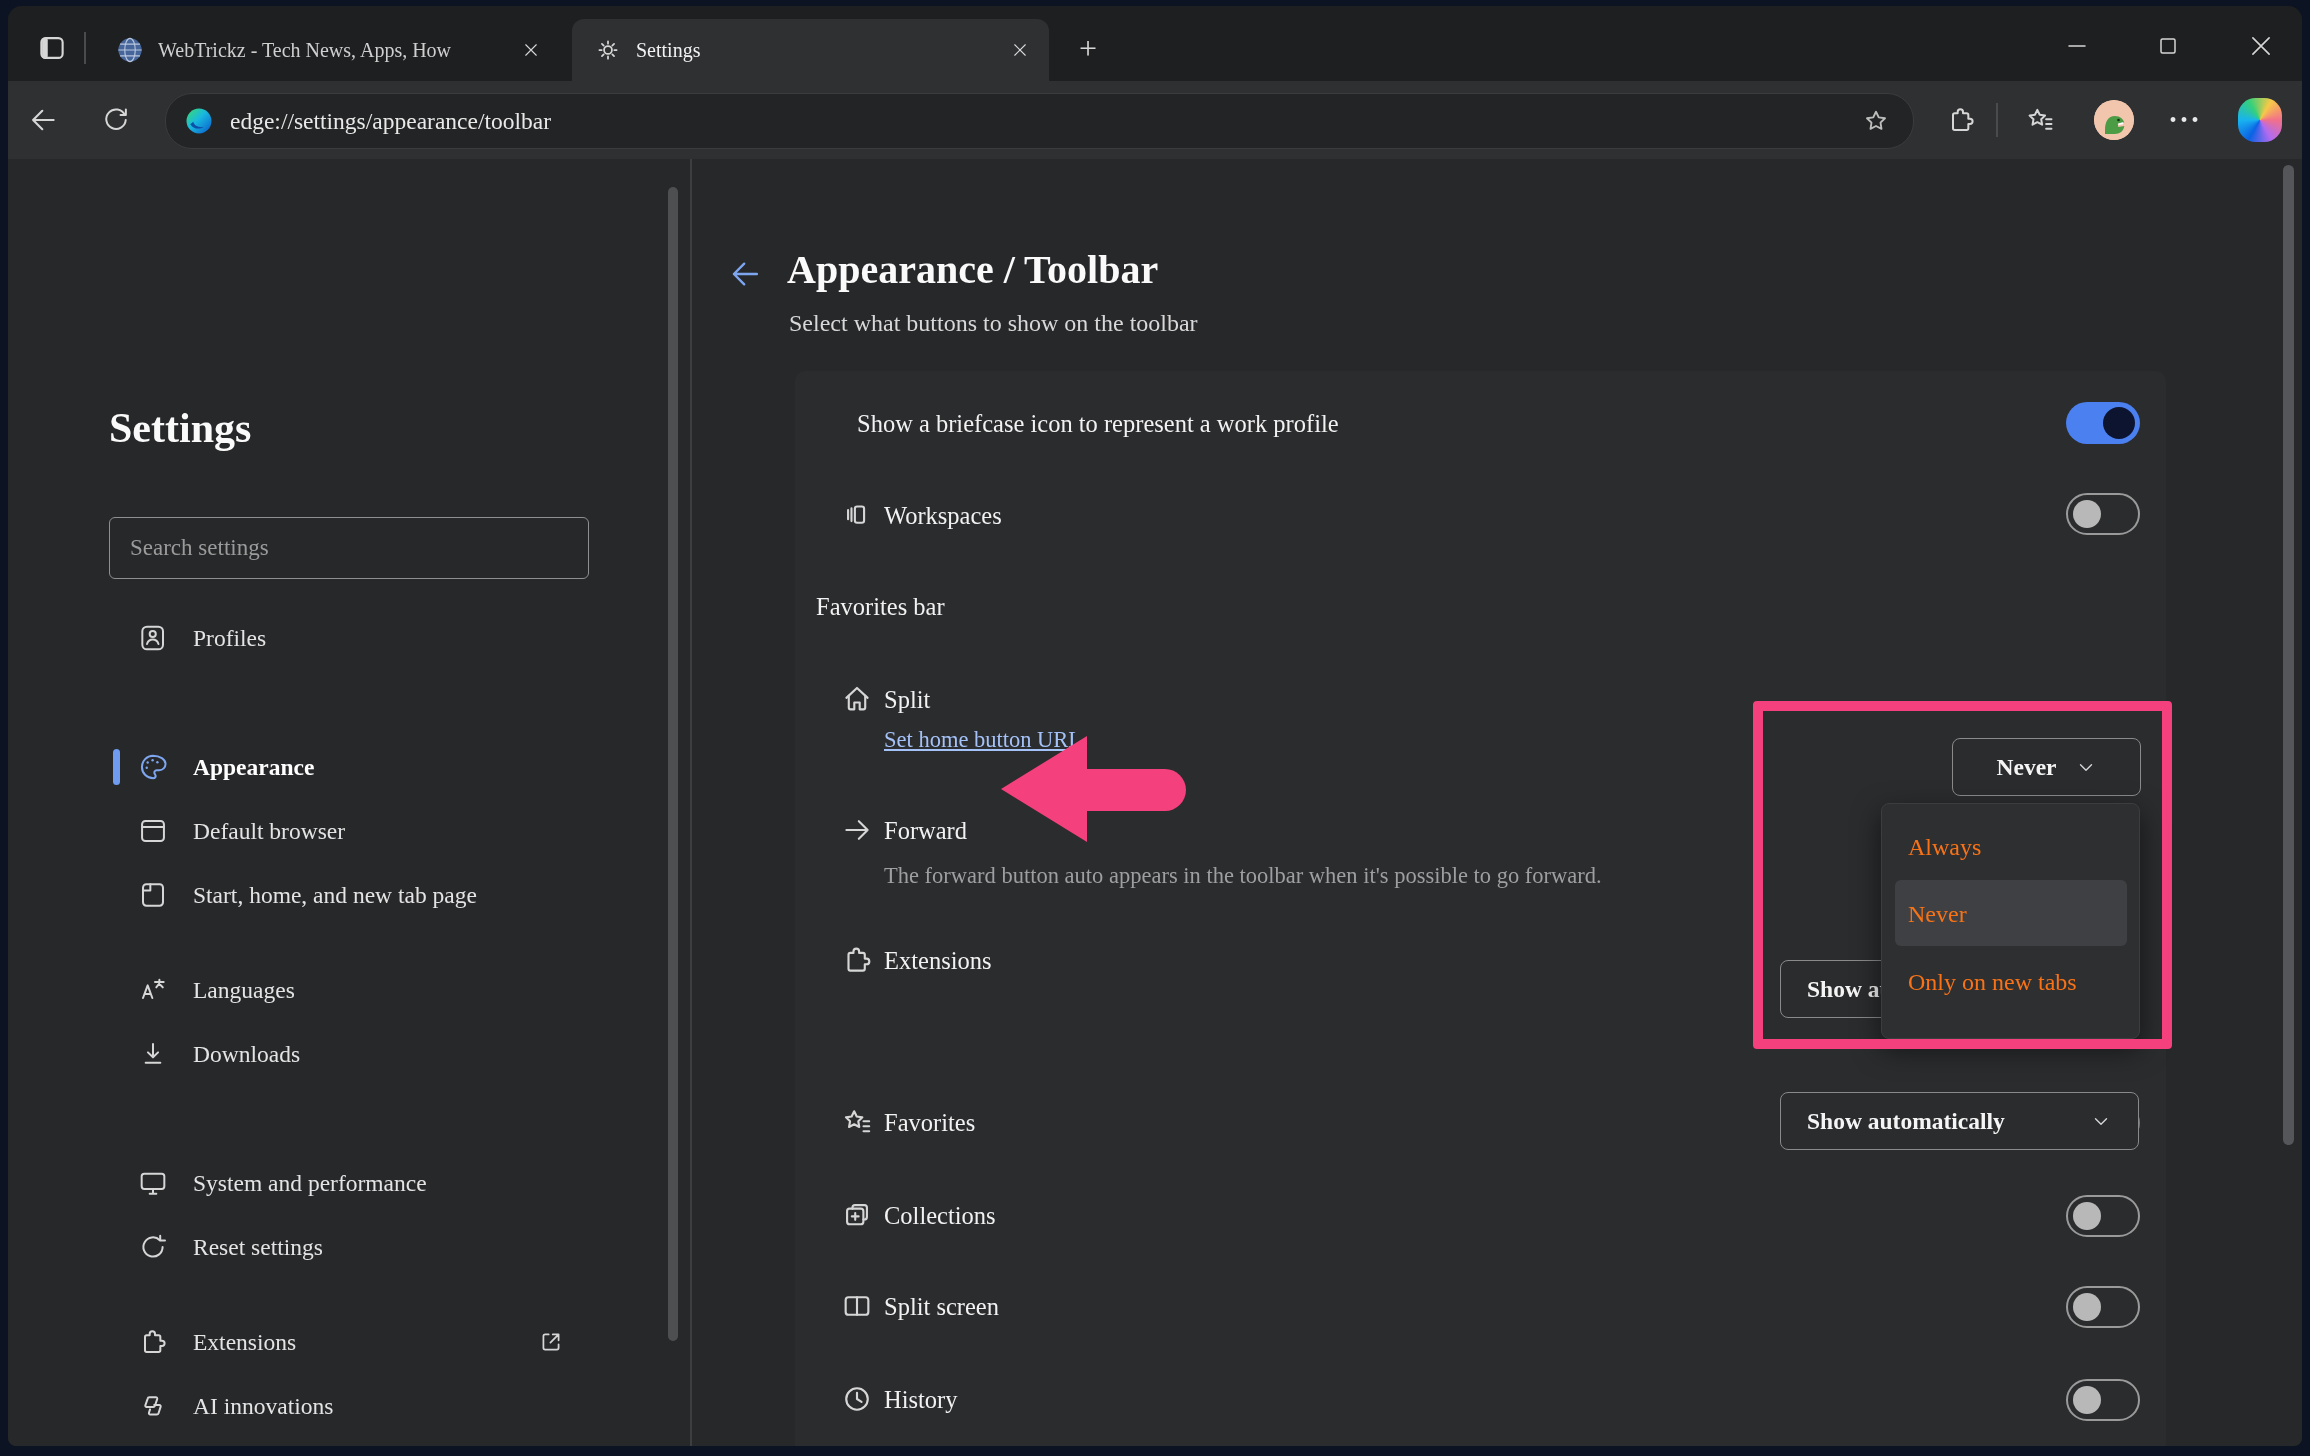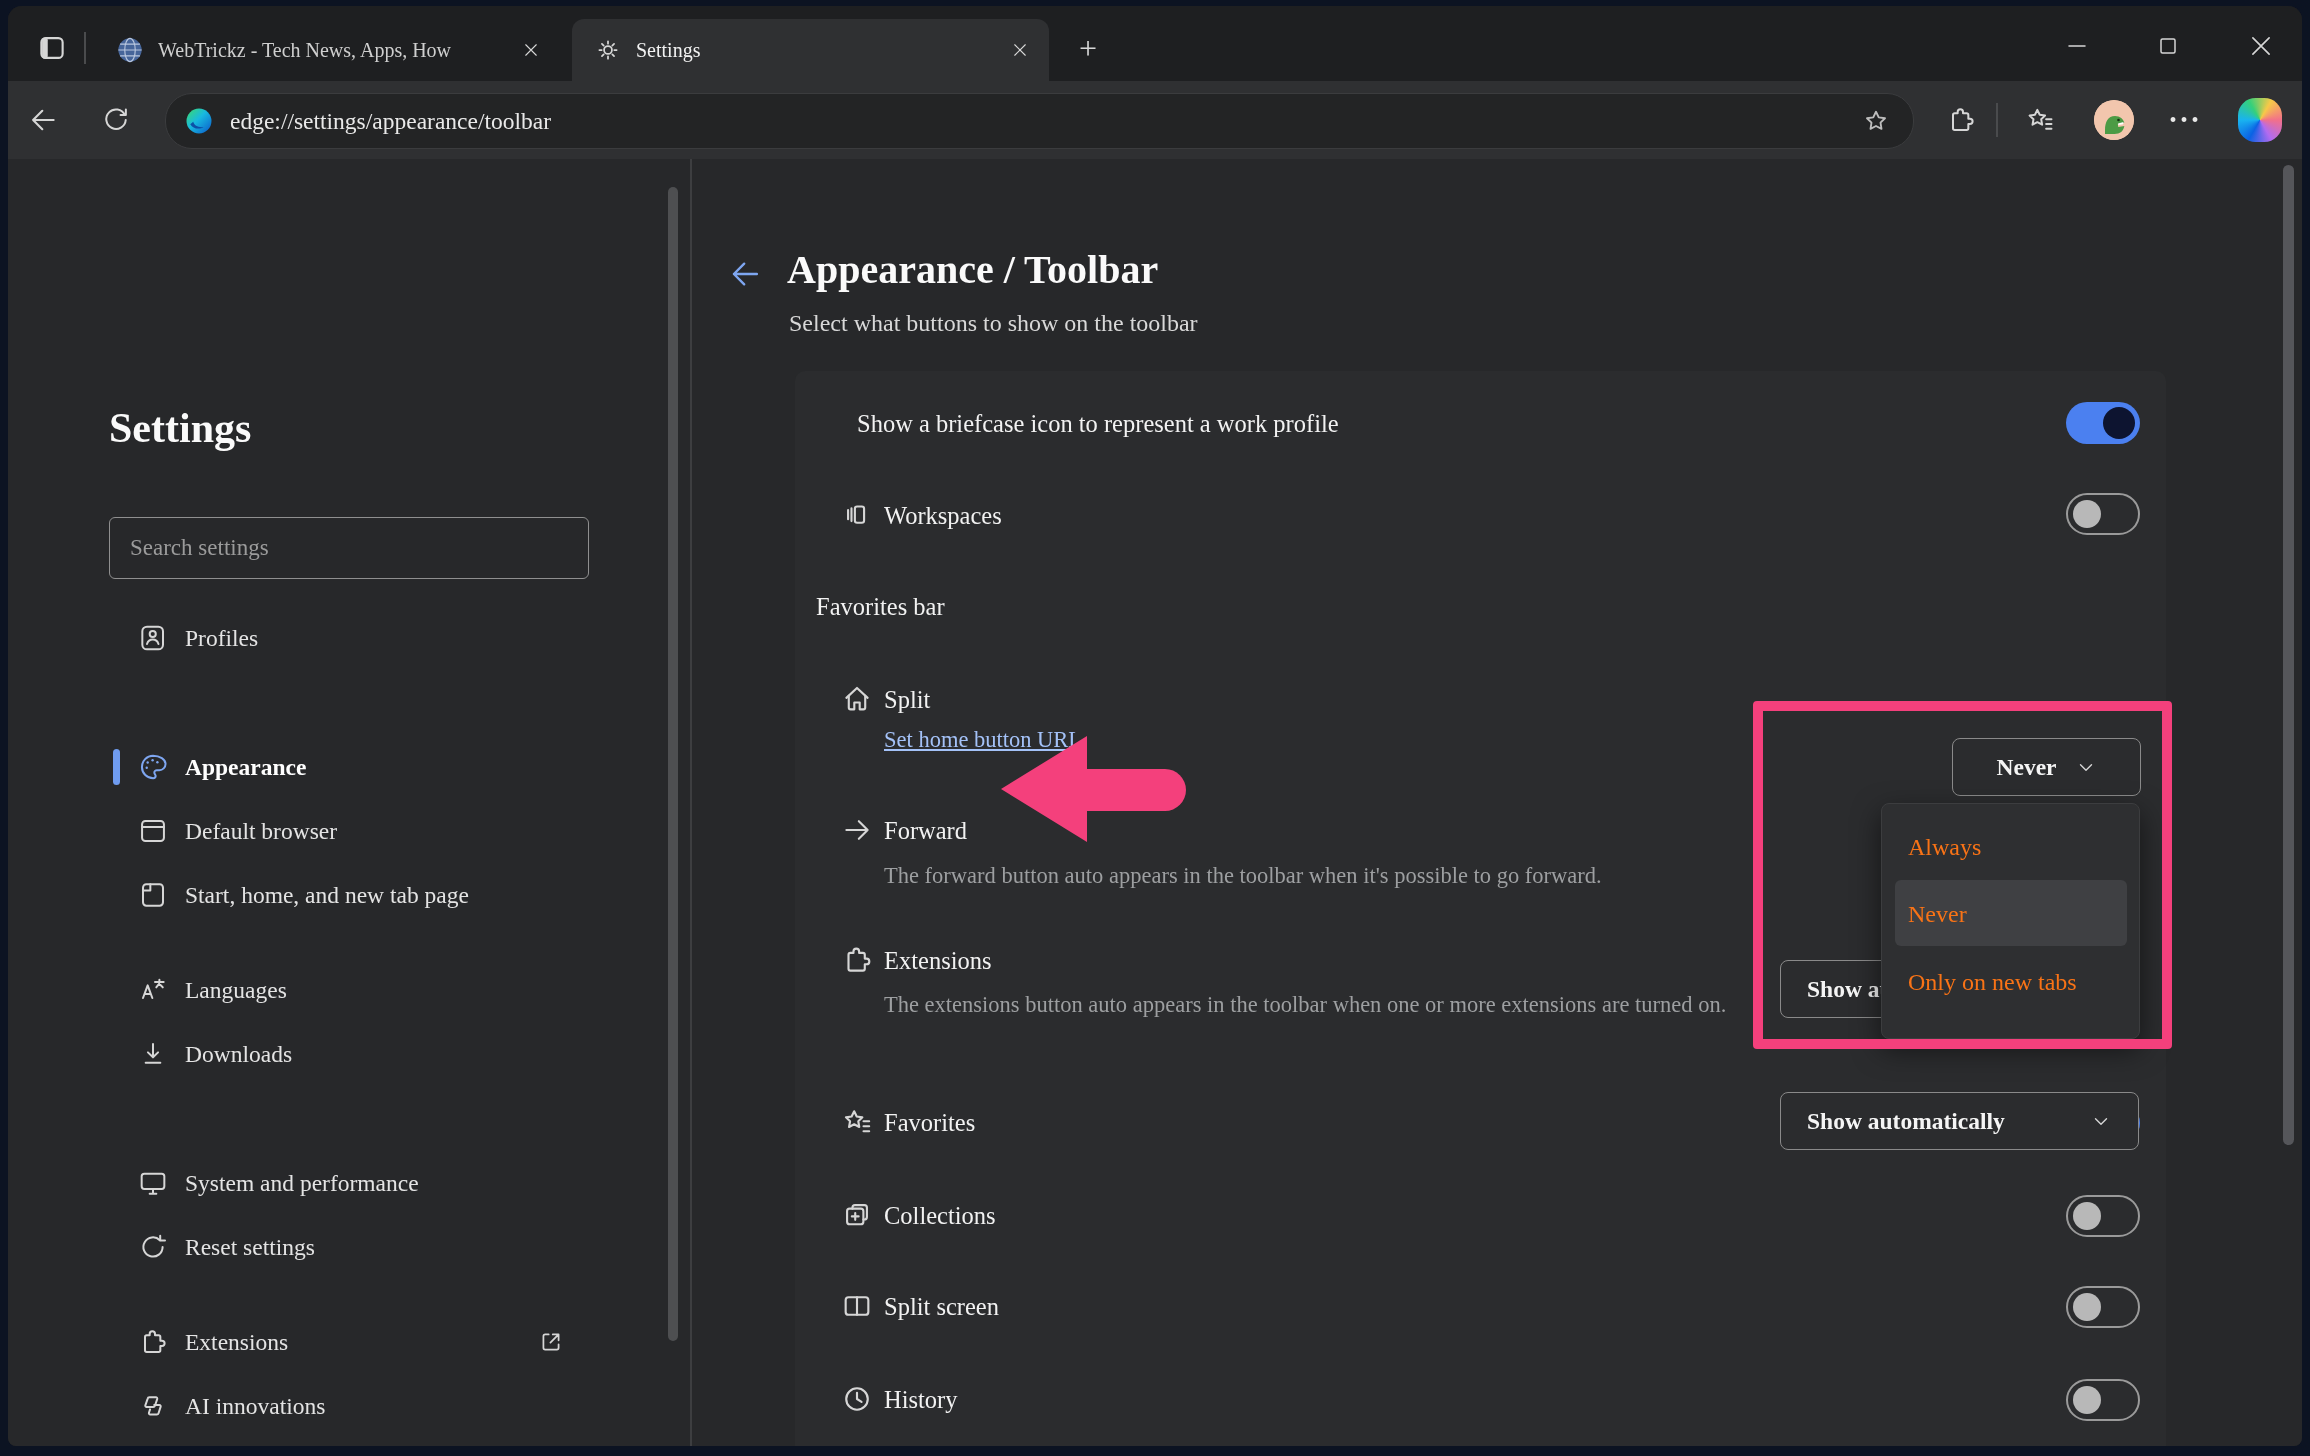--- a/index.html
+++ b/index.html
@@ -34,21 +34,21 @@
   .copilot{left:2238px;top:17px;width:44px;height:44px;border-radius:40%;
     background:conic-gradient(from 210deg,#0b62e4,#19b3f0,#35d07a,#f7c948,#f2708a,#b16bf0,#0b62e4);}
   
   .page{position:absolute;left:0;top:159px;width:2310px;height:1297px;background:#27282a;}
   .side-title{left:109px;top:245px;font-size:42px;font-weight:bold;color:#fafafa;}
   .searchbox{left:109px;top:358px;width:480px;height:62px;border:1px solid #8f8f8f;border-radius:6px;box-sizing:border-box;background:transparent;}
   .searchbox input{width:100%;height:100%;background:transparent;border:none;outline:none;color:#ddd;font-size:23px;padding:0 20px;font-family:inherit;box-sizing:border-box;}
   .searchbox input::placeholder{color:#9b9b9b;}
   .side-item{left:109px;width:480px;height:64px;display:flex;align-items:center;color:#e4e4e4;font-size:23.5px;border-radius:8px;}
   .side-item .si-ic{margin-left:28px;width:32px;height:32px;flex:0 0 auto;}
-  .side-item .si-label{margin-left:16px;white-space:nowrap;}
+  .side-item .si-label{margin-left:24px;white-space:nowrap;}
   .side-item.active .si-label{font-weight:bold;color:#ffffff;}
   .side-item.active svg.ic{stroke:#7ea6f0;}
   .active-bar{position:absolute;left:4px;top:14px;width:7px;height:36px;border-radius:4px;background:#6f9cf0;}
   .si-ext{position:absolute;right:24px;top:18px;width:28px;height:28px;}
   .side-scroll{left:668px;top:28px;width:10px;height:1154px;border-radius:5px;background:#4e4f51;}
   .vdivider{left:690px;top:0;width:2px;height:1297px;background:#3d3e40;}
   .main-scroll{left:2283px;top:6px;width:11px;height:980px;border-radius:6px;background:#55565a;}
   
   .back-main{left:723px;top:93px;width:44px;height:44px;display:flex;align-items:center;justify-content:center;}
   .main-title{left:787px;top:87px;font-size:40px;font-weight:bold;color:#fafafa;}
@@ -367,21 +367,20 @@
       </span>
       <div class="row-label" style="left:89px;top:445px">Forward</div>
       <div class="row-desc" style="left:89px;top:489px;white-space:nowrap">The forward button auto appears in the toolbar when it's possible to go forward.</div>
 
       <span class="row-ic" style="left:45px;top:572px">
         <svg class="ic" width="34" height="34" viewBox="0 0 24 24">
                 <path d="M9.5 6a2 2 0 0 1 4 0v1h2.7A1.3 1.3 0 0 1 17.5 8.3V11h1.2a2 2 0 0 1 0 4h-1.2v3.2a1.3 1.3 0 0 1-1.3 1.3H7.3A1.3 1.3 0 0 1 6 18.2V8.3A1.3 1.3 0 0 1 7.3 7h2.2z"></path>
               </svg>
       </span>
       <div class="row-label" style="left:89px;top:575px">Extensions</div>
-      <div class="row-desc" style="left:89px;top:618px;width:900px">The extensions button auto appears in the toolbar when one or more extensions are turned on.</div>
 
       <span class="row-ic" style="left:45px;top:734px">
         <svg class="ic" width="34" height="34" viewBox="0 0 24 24">
                 <path d="M10 4.4l1.8 3.7 4 .6-2.9 2.8.7 4-3.6-1.9-3.6 1.9.7-4L4.2 8.7l4-.6z"></path>
                 <path d="M16.6 11.5h4M16.6 15h4M16.6 18.5h4"></path>
               </svg>
       </span>
       <div class="row-label" style="left:89px;top:737px">Favorites</div>
       <div class="toggle on" style="top:731px">
               <span class="knob"></span>

